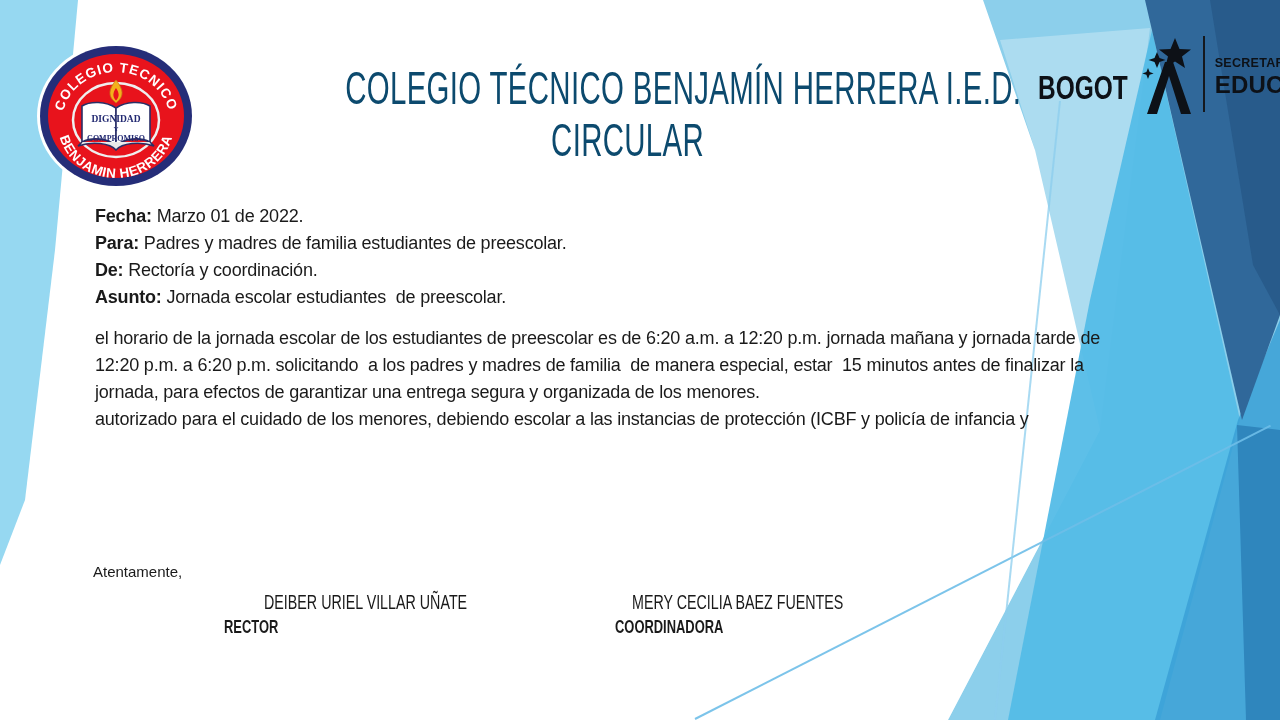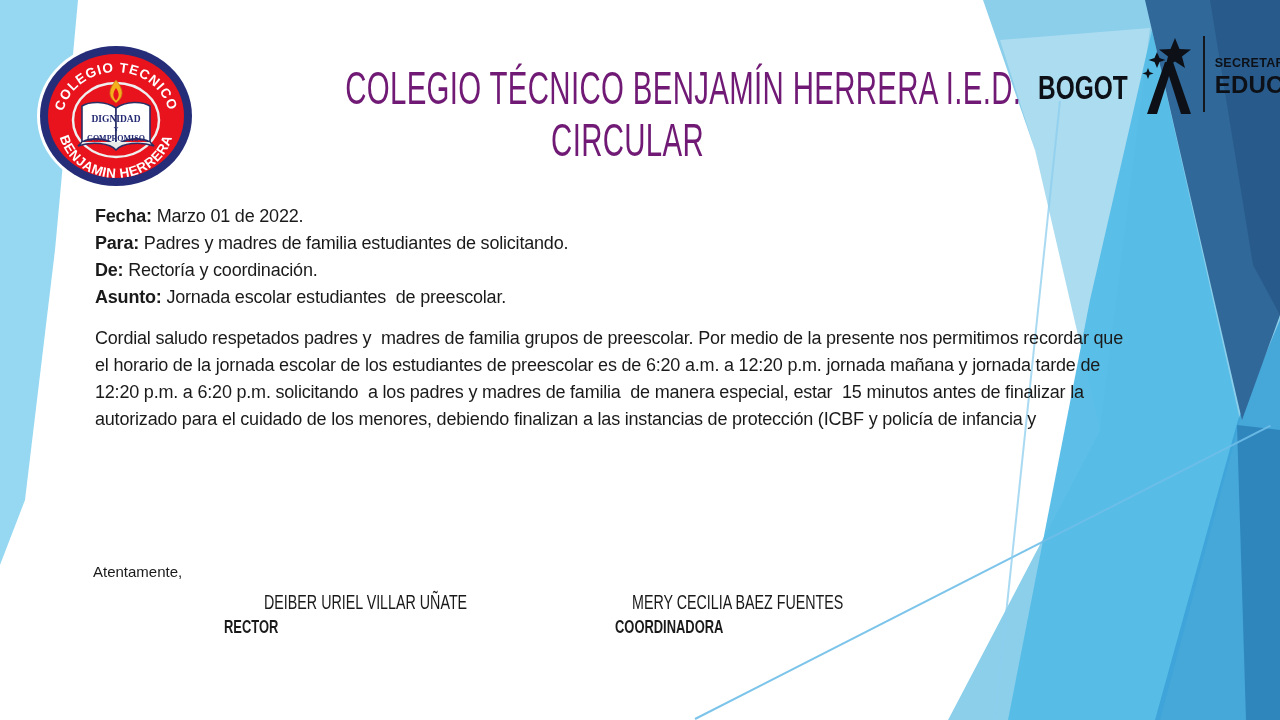--- a/index.html
+++ b/index.html
@@ -40,21 +40,21 @@
   .dark-inner{
     background:rgba(10,40,80,.20);
     clip-path:polygon(1210px 0,1280px 0,1280px 315px,1253px 265px);
   }
   .hairline{position:absolute;height:2px;background:rgba(110,190,232,.9);transform-origin:left center;}
   .hl-a{left:695px;top:718px;width:646px;transform:rotate(-27deg);}
   .hl-b{left:1060px;top:100px;width:630px;transform:rotate(96deg);background:rgba(140,205,238,.75);}
   
   .title{
     position:absolute;left:155px;top:62px;width:945px;text-align:center;
-    font-size:46px;line-height:52px;color:#701a75;font-weight:400;z-index:5;
+    font-size:46px;line-height:52px;color:#0c4a6e;font-weight:400;z-index:5;
   }
   .title .cond{display:inline-block;transform:scaleX(.64);white-space:nowrap;letter-spacing:.5px;}
   
   .hdr{position:absolute;left:95px;top:203px;font-size:18px;line-height:27px;z-index:5;}
   .hdr .line{white-space:pre;letter-spacing:-.2px;}
   .hdr .lbl{font-weight:bold;text-align:center;}
   .bodytxt{position:absolute;left:95px;top:325px;font-size:18px;line-height:27px;z-index:5;}
   .bodytxt .line{white-space:pre;letter-spacing:-.2px;}
   .closing{position:absolute;left:93px;top:563px;font-size:15px;z-index:5;}
   .sig-name{position:absolute;top:590px;font-size:21px;white-space:nowrap;z-index:5;margin-left:36px;}
@@ -138,30 +138,30 @@
     </span>
   </div>
 
   <div class="title">
     <span class="cond">COLEGIO TÉCNICO BENJAMÍN HERRERA I.E.D.</span><br>
     <span class="cond">CIRCULAR</span>
   </div>
 
   <div class="hdr">
     <div class="line"><span class="lbl">Fecha:</span><span> Marzo 01 de 2022.</span></div>
-    <div class="line"><span class="lbl">Para:</span><span> Padres y madres de familia estudiantes de solicitando.</span></div>
+    <div class="line"><span class="lbl">Para:</span><span> Padres y madres de familia estudiantes de preescolar.</span></div>
     <div class="line"><span class="lbl">De:</span><span> Rectoría y coordinación.</span></div>
     <div class="line"><span class="lbl">Asunto:</span><span> Jornada escolar estudiantes  de preescolar.</span></div>
   </div>
 
   <div class="bodytxt">
-    <div class="line">Cordial saludo respetados padres y  madres de familia grupos de preescolar. Por medio de la presente nos permitimos recordar que</div>
     <div class="line">el horario de la jornada escolar de los estudiantes de preescolar es de 6:20 a.m. a 12:20 p.m. jornada mañana y jornada tarde de</div>
     <div class="line">12:20 p.m. a 6:20 p.m. solicitando  a los padres y madres de familia  de manera especial, estar  15 minutos antes de finalizar la</div>
-    <div class="line">autorizado para el cuidado de los menores, debiendo finalizan a las instancias de protección (ICBF y policía de infancia y</div>
+    <div class="line">jornada, para efectos de garantizar una entrega segura y organizada de los menores.</div>
+    <div class="line">autorizado para el cuidado de los menores, debiendo escolar a las instancias de protección (ICBF y policía de infancia y</div>
   </div>
 
   <div class="closing">Atentamente,</div>
 
   <div class="sig-name n1">
     <span class="cond">DEIBER URIEL VILLAR UÑATE</span>
   </div>
   <div class="sig-name n2">
     <span class="cond">MERY CECILIA BAEZ FUENTES</span>
   </div>

